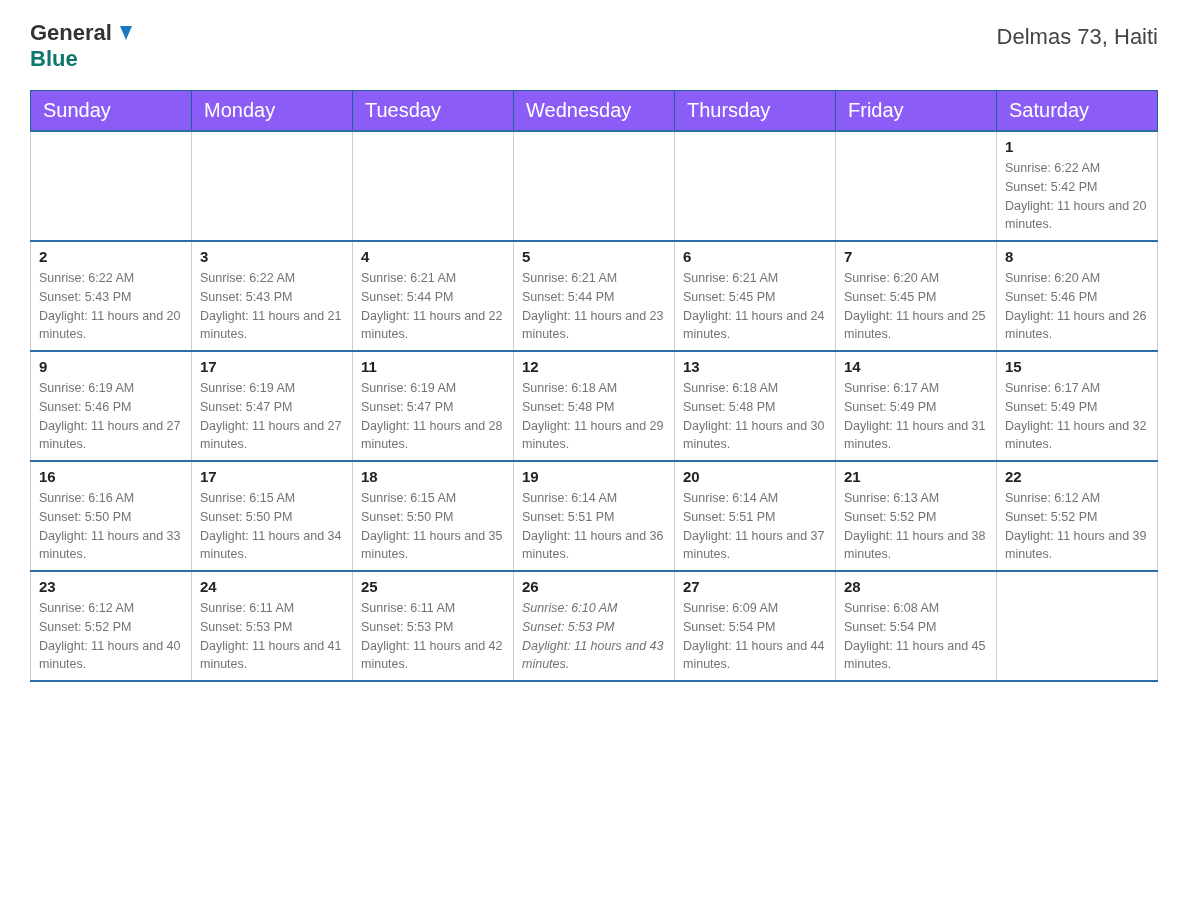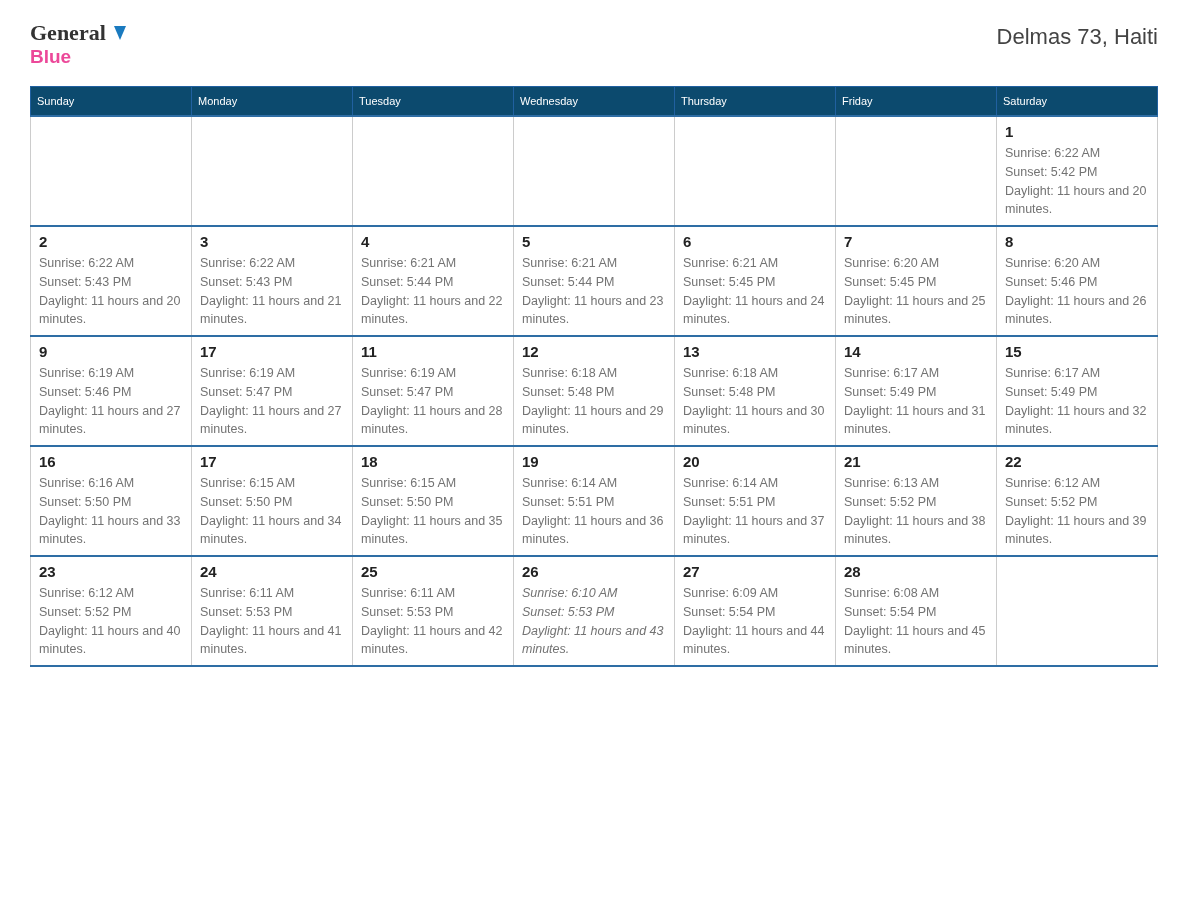--- a/index.html
+++ b/index.html
@@ -13,34 +13,33 @@
     .header {
       display: flex;
       justify-content: space-between;
       align-items: flex-start;
       margin-bottom: 18px;
     }
     .logo-text-general {
       font-size: 22px;
       font-weight: bold;
       color: #333;
-      font-family: Liberation Serif, serif;
     }
     .logo-wrapper {
       display: flex;
       flex-direction: column;
     }
     .logo-line1 {
       display: flex;
       align-items: center;
     }
     .logo-line2 {
-      font-size: 19px;
+      font-size: 22px;
       font-weight: bold;
-      color: #ec4899;
+      color: #0f766e;
       margin-left: 0;
     }
     .title-section {
       text-align: right;
     }
     .month-title {
       font-size: 42px;
       font-weight: bold;
       color: #222;
     }
@@ -48,25 +47,25 @@
       font-size: 22px;
       color: #444;
       margin-top: 4px;
     }
     .calendar {
       width: 100%;
       border-collapse: collapse;
       border: 1px solid #999;
     }
     .calendar th {
-      background-color: #0c4a6e;
+      background-color: #8b5cf6;
       color: #fff;
-      font-size: 11px;
+      font-size: 20px;
       font-weight: normal;
-      padding: 8px 6px;
+      padding: 8px 12px;
       text-align: left;
       border: 1px solid #2060a0;
     }
     .calendar td {
       vertical-align: top;
       padding: 6px 8px;
       border: 1px solid #ccc;
       width: 14.28%;
       min-height: 100px;
       background: #fff;

